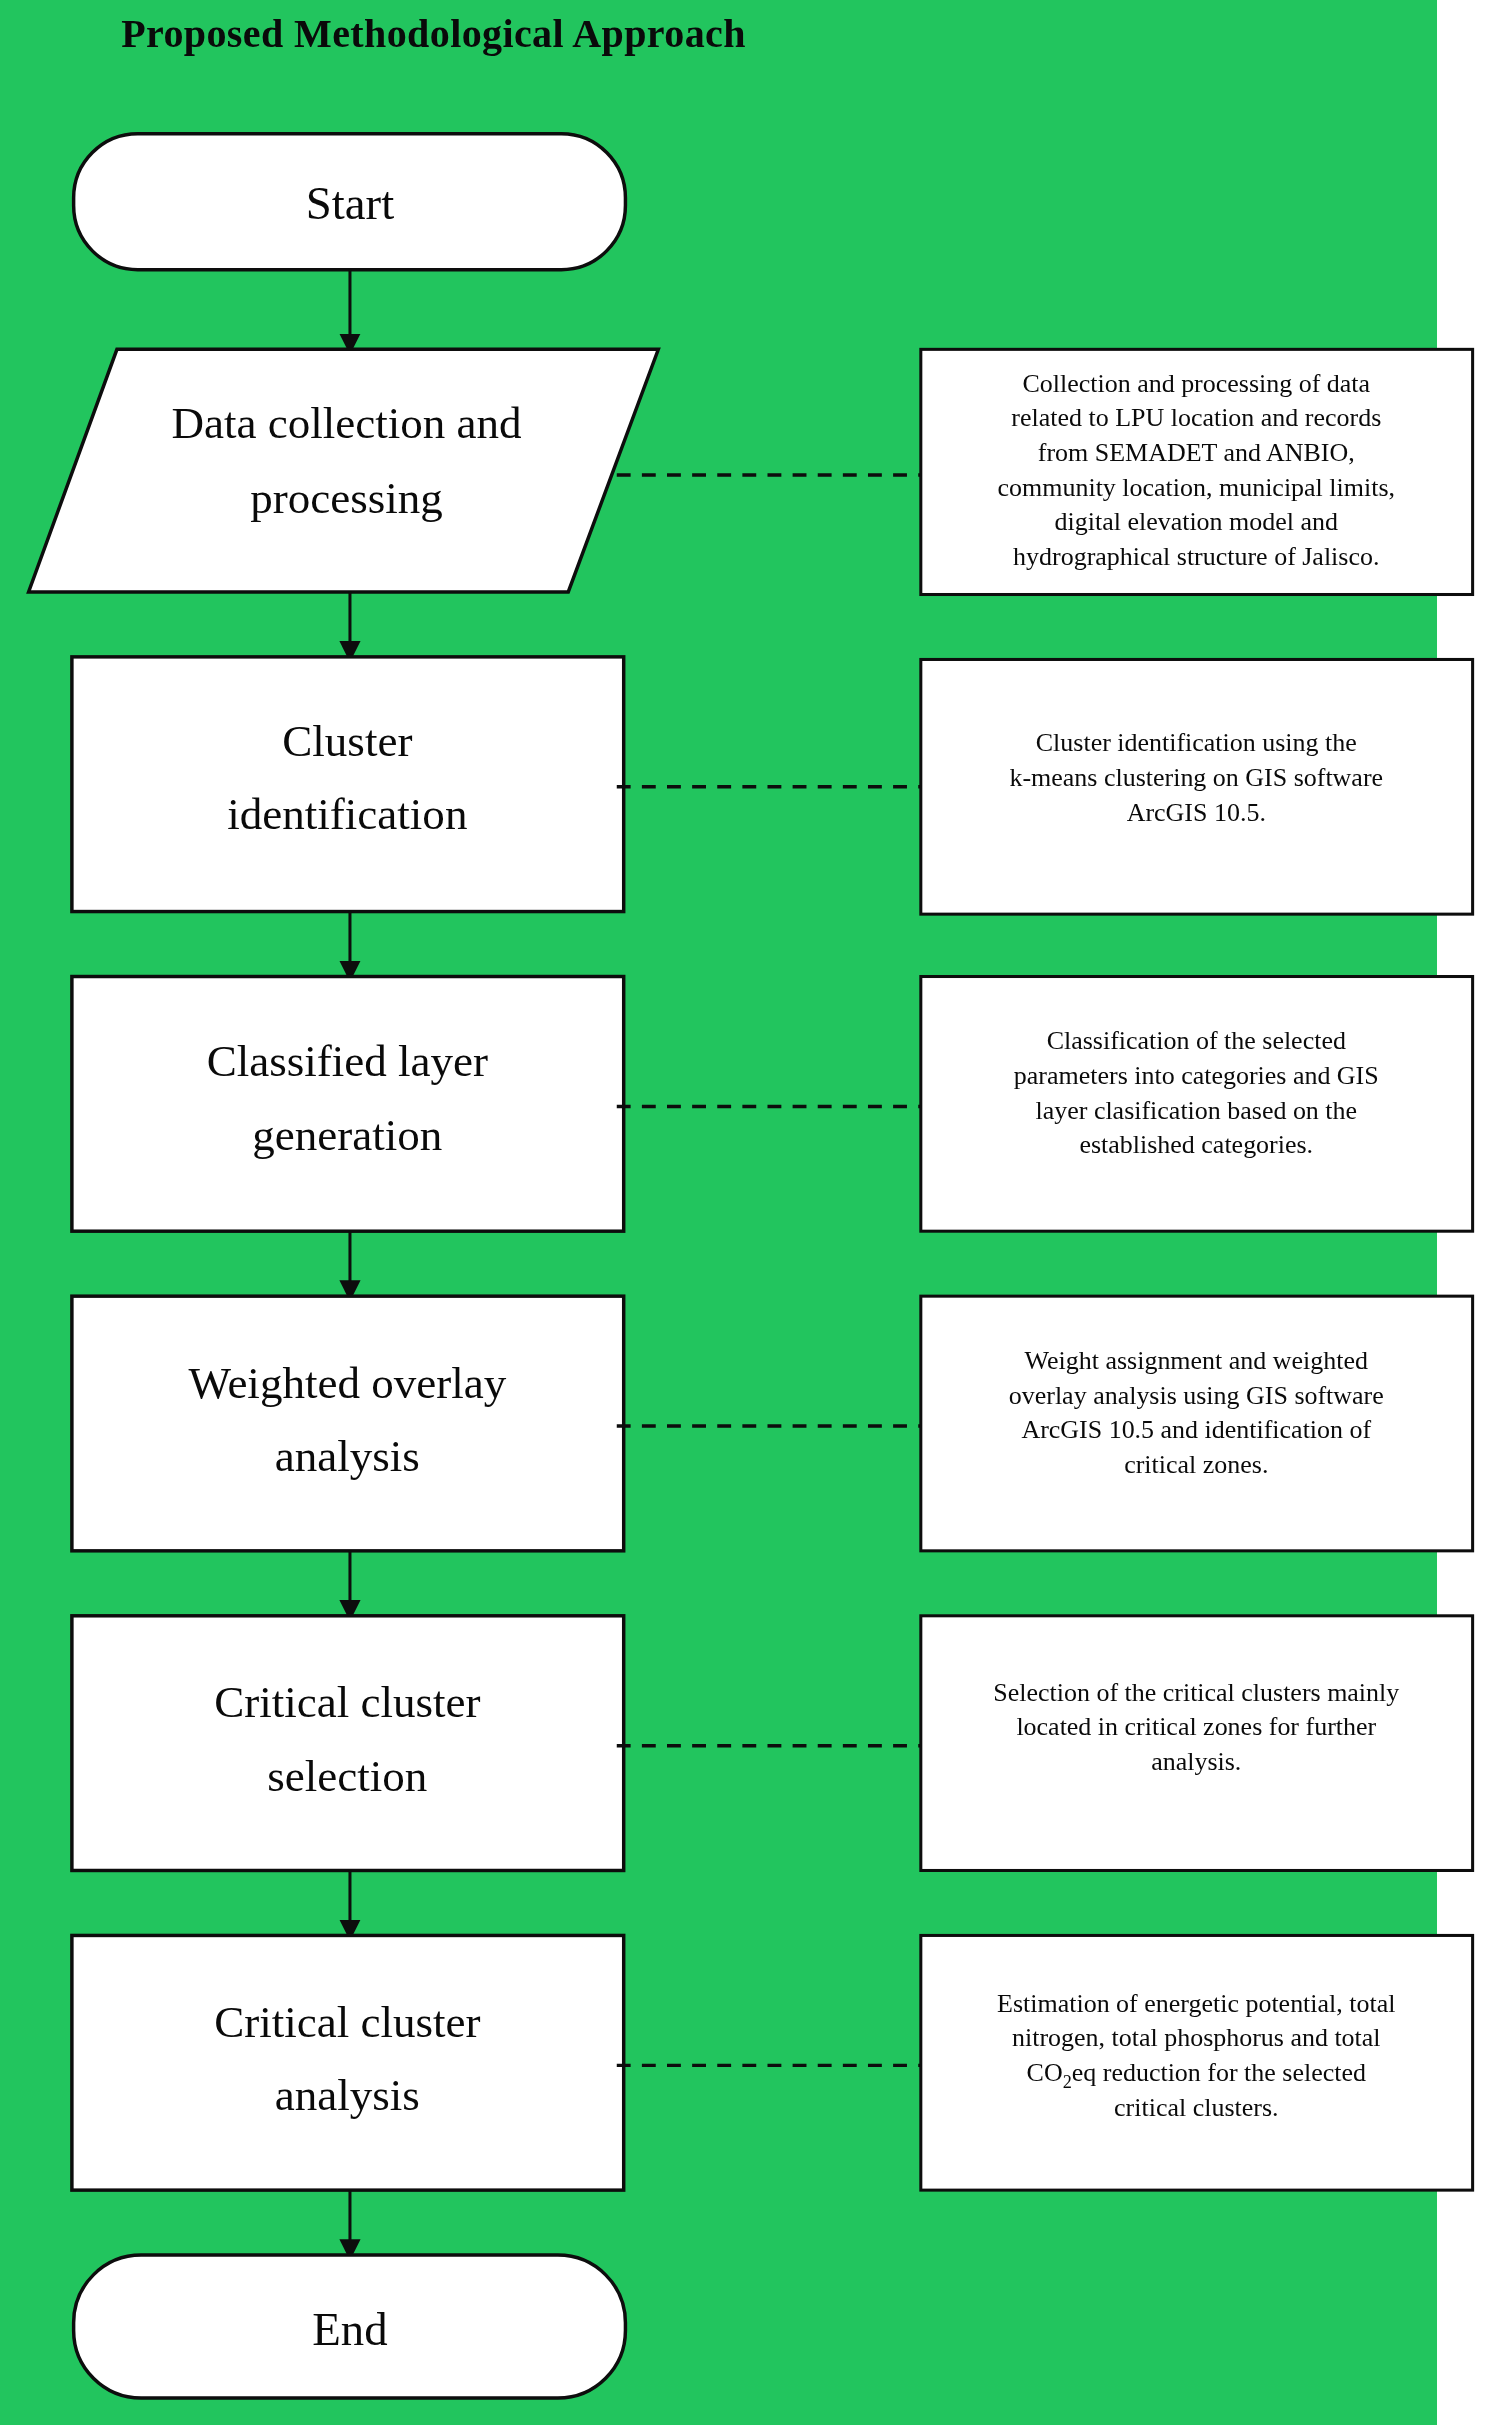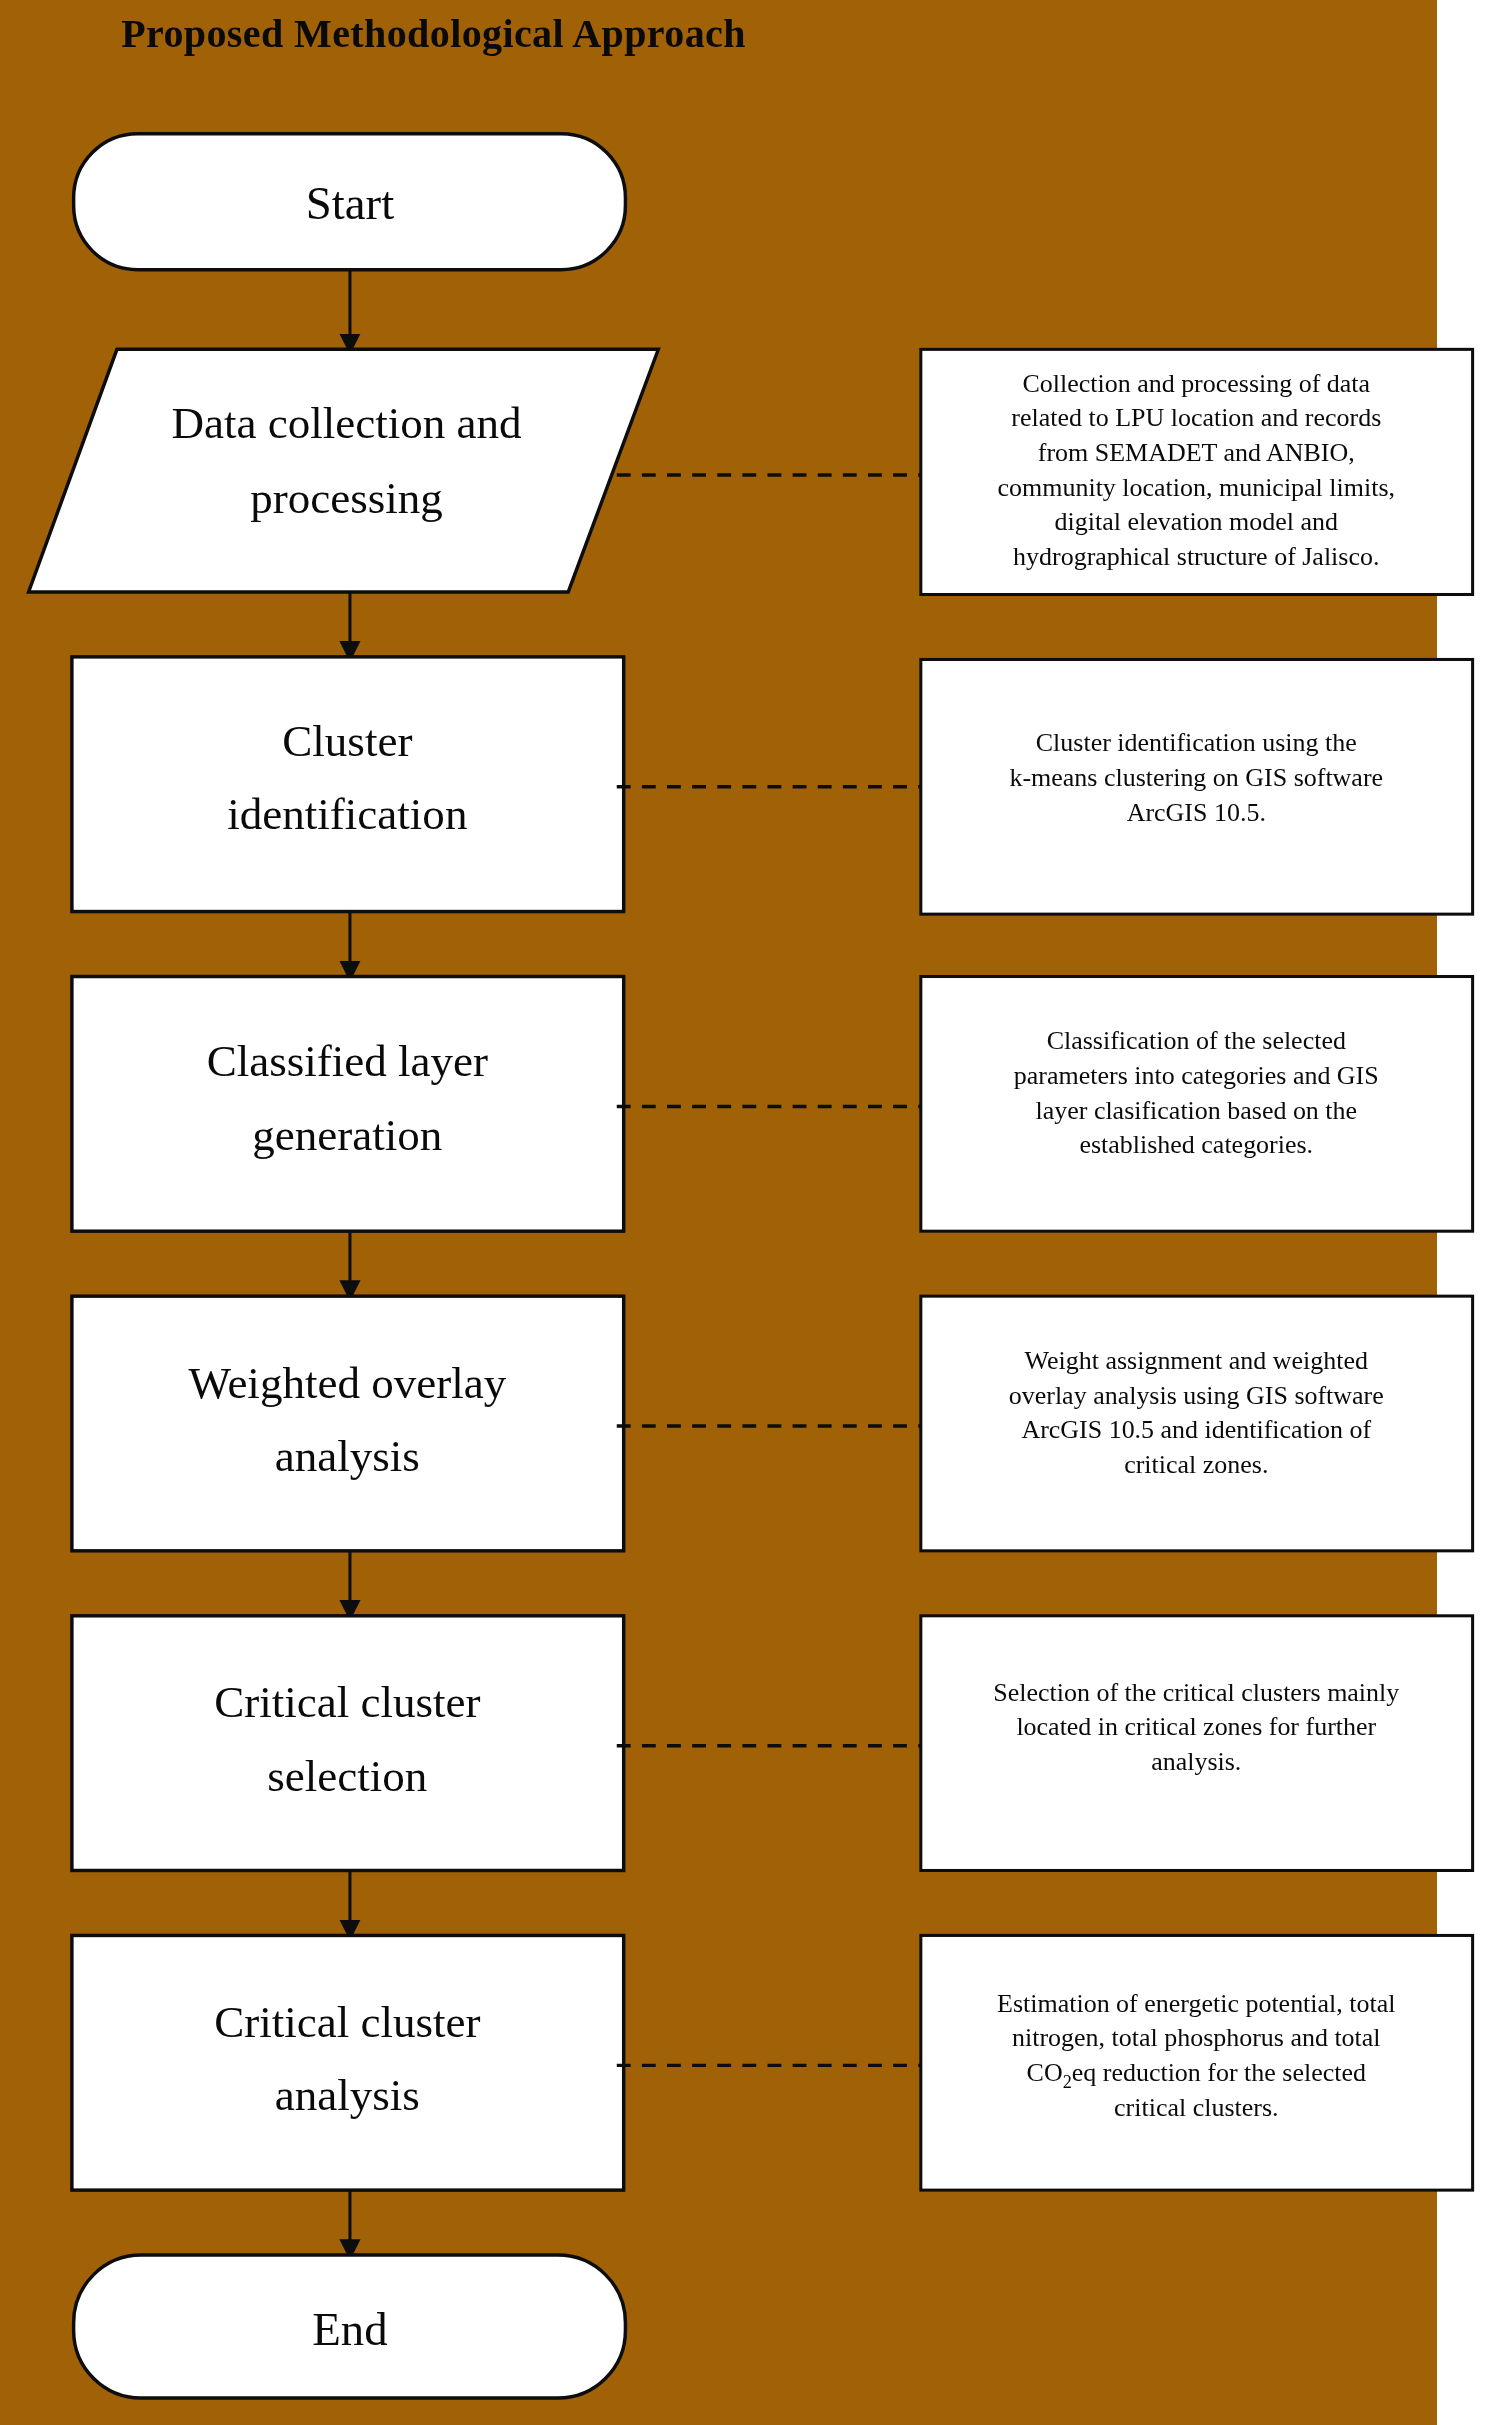--- a/index.html
+++ b/index.html
@@ -11,21 +11,21 @@
     width: 1509px;
     height: 2426px;
     overflow: hidden;
     font-family: "Liberation Serif", "DejaVu Serif", serif;
     color: #000000;
   }
   #page {
     position: relative;
     width: 1437px;
     height: 2426px;
-    background: #a16207;
+    background: #22c55e;
   }
   #title {
     position: absolute;
     left: 0;
     top: 10.4px;
     width: 1509px;
     text-align: center;
     font-family: "Liberation Serif", "DejaVu Serif", serif;
     font-weight: bold;
     font-size: 40px;

